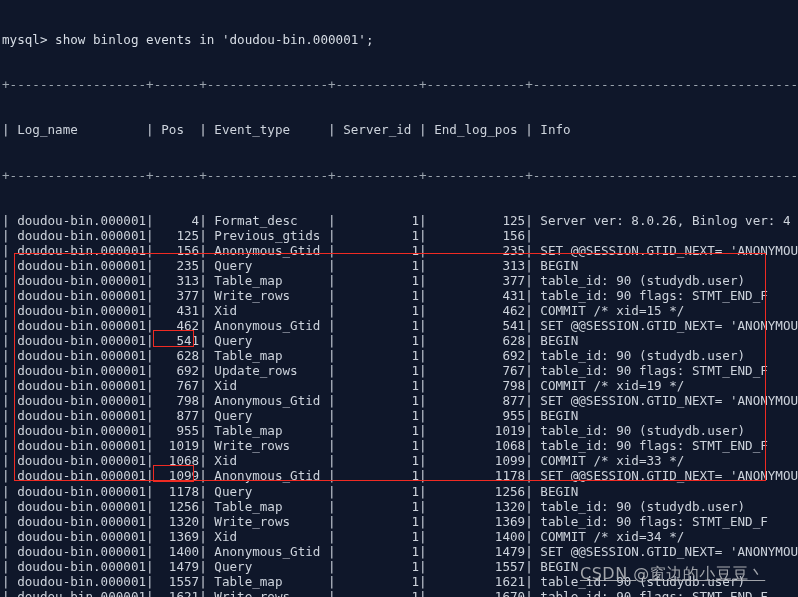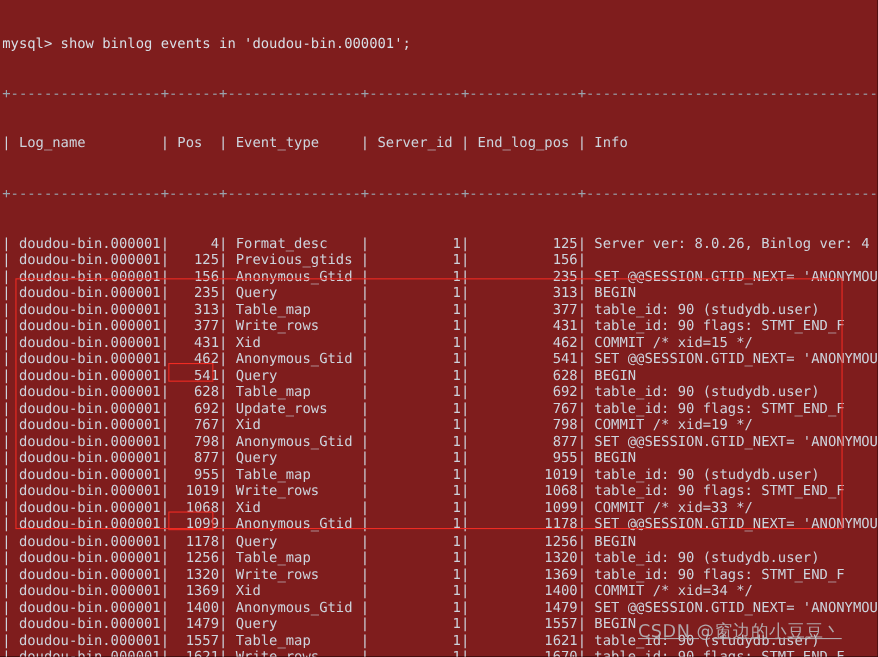--- a/index.html
+++ b/index.html
@@ -10,21 +10,21 @@
   body {
     width: 798px;
     height: 597px;
     overflow: hidden;
     font-family: "DejaVu Sans Mono", "Liberation Mono", monospace;
   }
   #terminal {
     position: relative;
     width: 798px;
     height: 597px;
-    background: #7f1d1d;
+    background: #0f172a;
     color: #cdd3dc;
     font-family: "DejaVu Sans Mono", "Liberation Mono", monospace;
     font-size: 12.6px;
     line-height: 15.05px;
     letter-spacing: 0px;
   }
   .term-lines {
     position: absolute;
     top: 2px;
     left: 2px;

